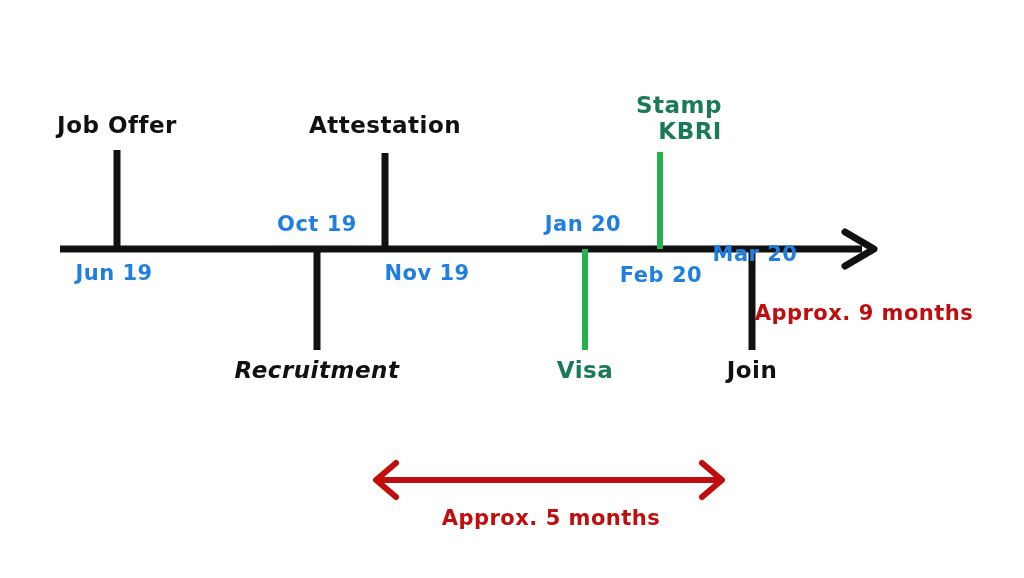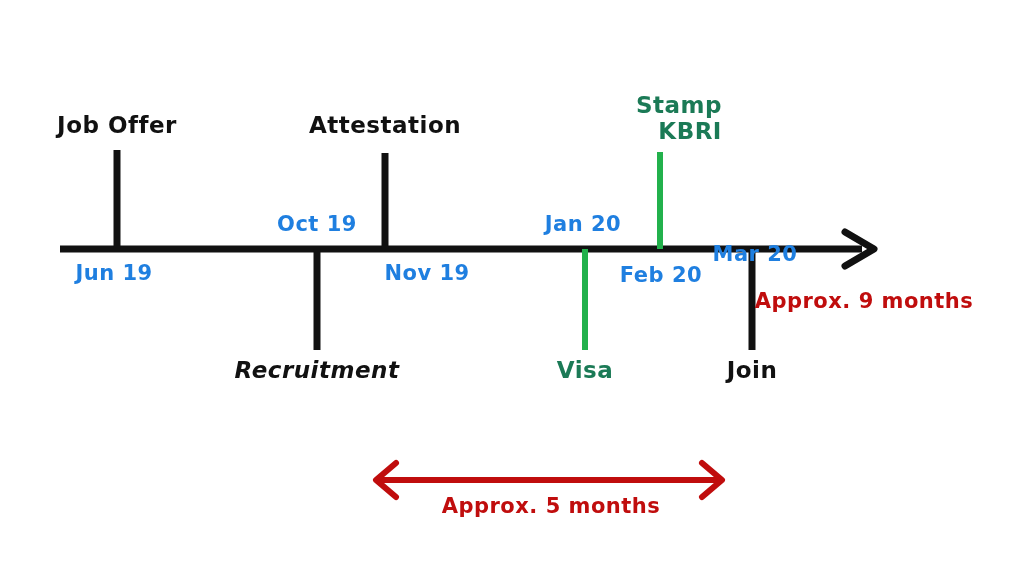--- a/index.html
+++ b/index.html
@@ -40,20 +40,21 @@
     color: #1b7a56;
     text-align: center;
   }
   .lbl-month {
     font-size: 21px;
     color: #1f7fe0;
   }
   .lbl-red {
     font-size: 21px;
     color: #c00d0d;
+    margin-top: 12px;
   }
   .lbl-center2 {
     text-align: center;
   }
 </style>
 </head>
 <body>
 
 <div id="stage">
 

